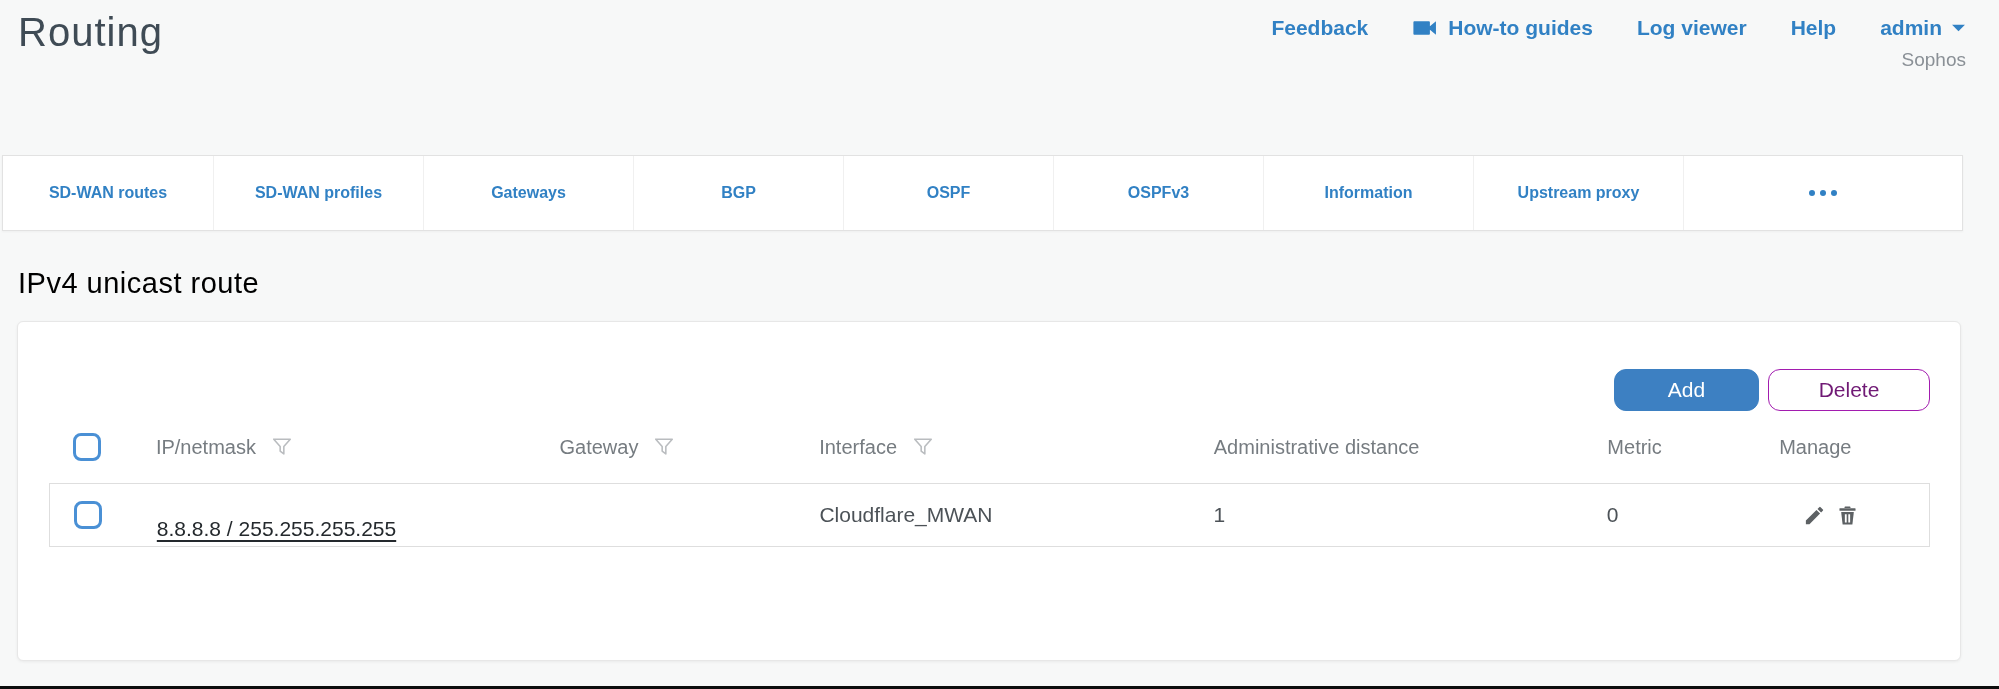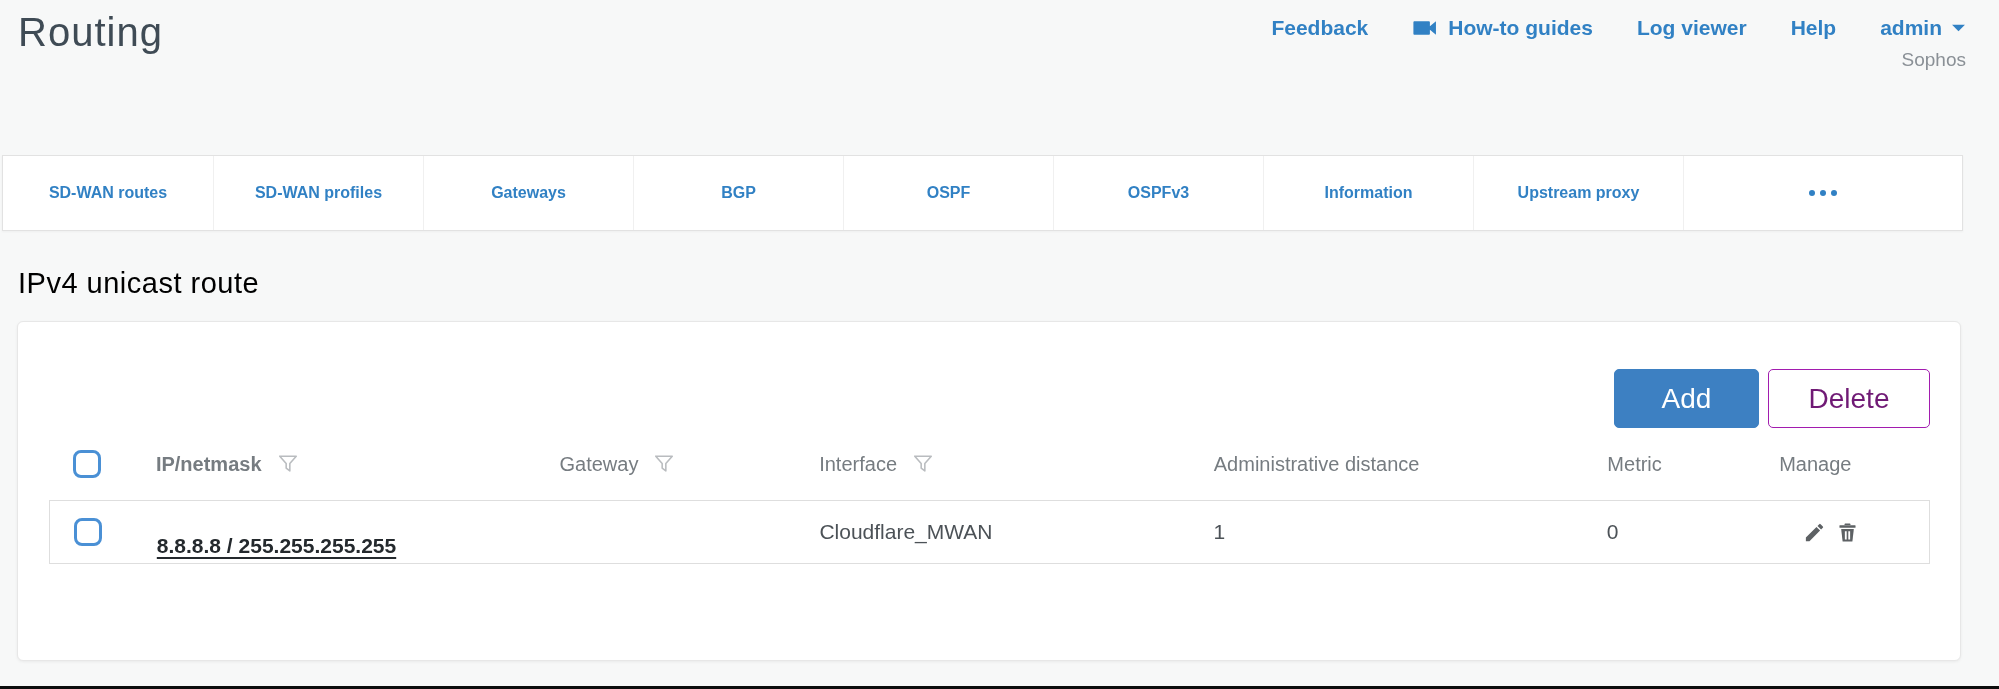--- a/index.html
+++ b/index.html
@@ -96,42 +96,42 @@
     border-radius: 6px;
     box-shadow: 0 1px 3px rgba(0,0,0,0.06);
   }
   .toolbar {
     display: flex;
     justify-content: flex-end;
     gap: 9px;
     padding: 47px 30px 0 0;
   }
   .btn {
-    height: 59px;
-    border-radius: 5px;
-    font-size: 28px;
+    height: 42px;
+    border-radius: 12px;
+    font-size: 21px;
     font-family: "Liberation Sans", sans-serif;
     cursor: pointer;
   }
   .btn-add { width: 145px; background: #3d80c2; border: 1px solid #3d80c2; color: #fff; }
   .btn-delete { width: 162px; background: #fff; border: 1px solid #a21caf; color: #701a75; }
 
   
   .table { margin: 0 30px 0 31px; }
   .thead { display: flex; align-items: center; height: 72px; }
   .trow {
     display: flex;
     align-items: center;
     height: 64px;
     border: 1px solid #dedede;
     background: #fff;
   }
   .cell { display: flex; align-items: center; }
   .c-check  { width: 107px; padding-left: 24px; }
-  .c-ip     { width: 404px; font-weight: bold; }
+  .c-ip     { width: 404px; }
   .c-gw     { width: 260px; }
   .c-if     { width: 395px; }
   .c-ad     { width: 394px; }
   .c-metric { width: 172px; }
   .c-manage { width: 151px; padding-left: 25px; gap: 10px; }
   .th { color: #767c81; font-size: 20px; gap: 15px; }
   .td { color: #4c5257; font-size: 21px; }
   .checkbox {
     width: 28px; height: 28px;
     border: 3px solid #4a90d5;

